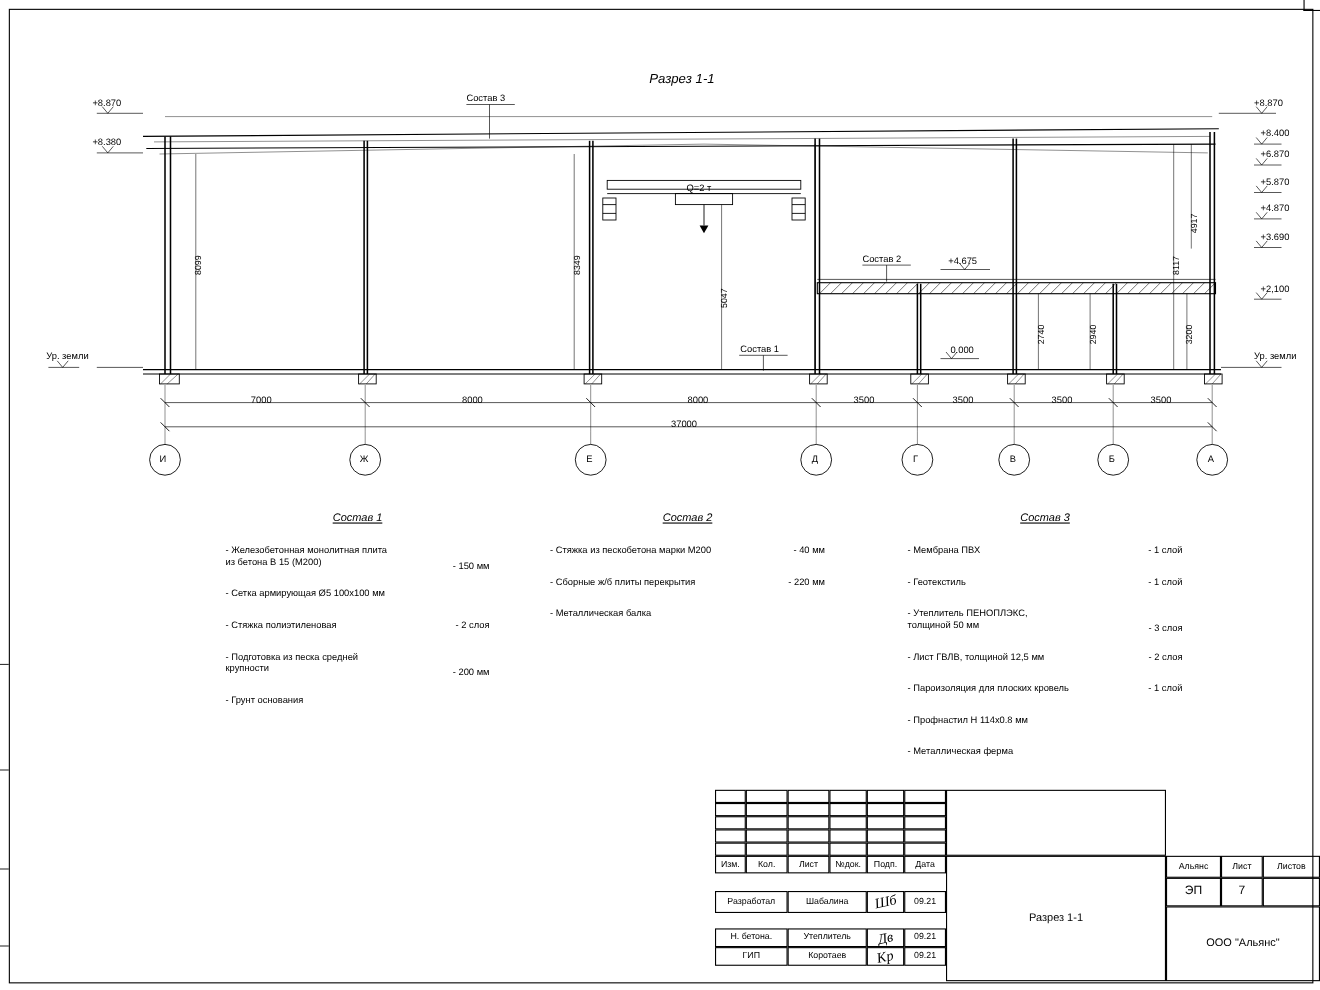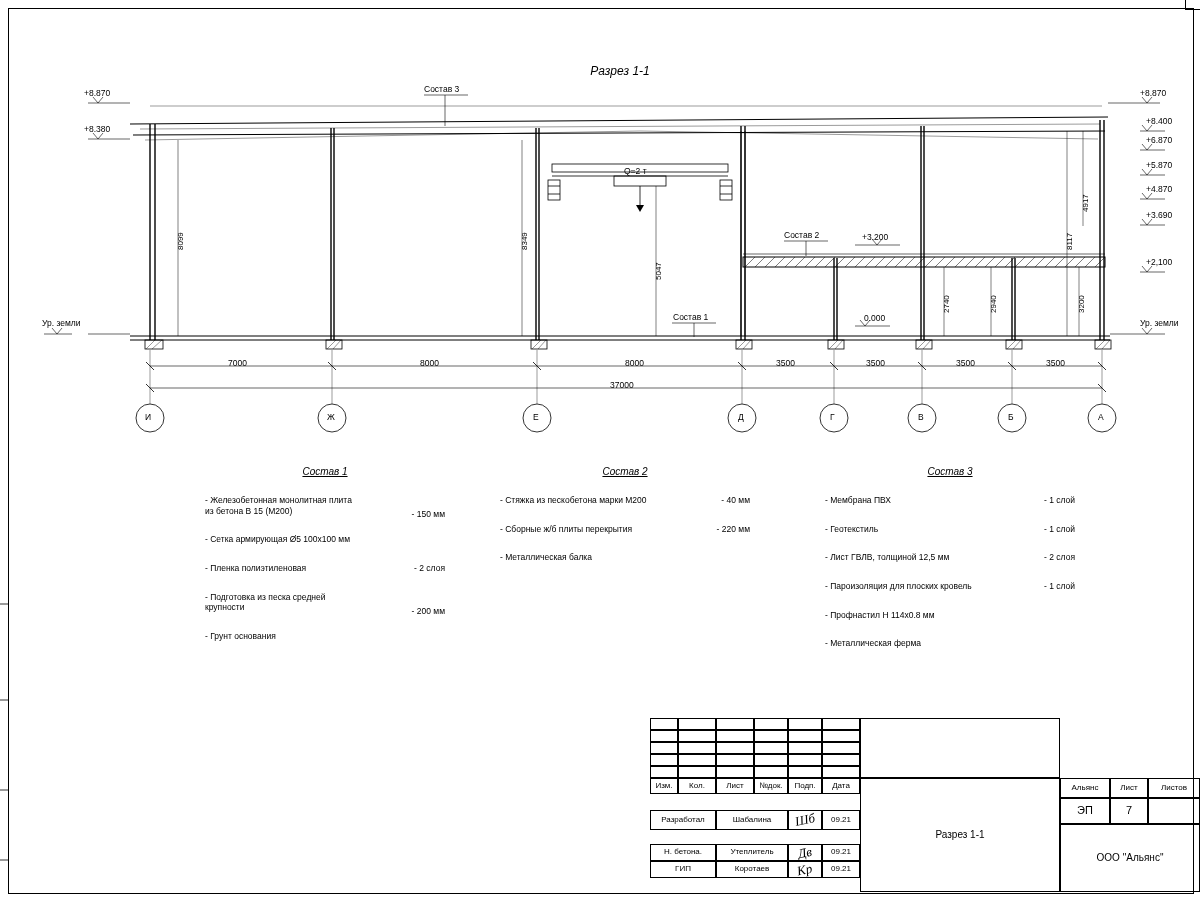--- a/index.html
+++ b/index.html
@@ -384,21 +384,21 @@
 
   <div class="lbl" style="left:1140px; top:88px;">+8.870</div>
   <div class="lbl" style="left:1146px; top:116px;">+8.400</div>
   <div class="lbl" style="left:1146px; top:135px;">+6.870</div>
   <div class="lbl" style="left:1146px; top:160px;">+5.870</div>
   <div class="lbl" style="left:1146px; top:184px;">+4.870</div>
   <div class="lbl" style="left:1146px; top:210px;">+3.690</div>
   <div class="lbl" style="left:1146px; top:257px;">+2,100</div>
   <div class="lbl" style="left:1140px; top:318px;">Ур. земли</div>
 
-  <div class="lbl" style="left:862px; top:232px;">+3.200</div>
+  <div class="lbl" style="left:862px; top:232px;">+4.675</div>
   <div class="lbl" style="left:864px; top:313px;">0.000</div>
 
   <div class="lbl" style="left:424px; top:84px;">Состав 3</div>
   <div class="lbl" style="left:784px; top:230px;">Состав 2</div>
   <div class="lbl" style="left:673px; top:312px;">Состав 1</div>
 
   <div class="lbl" style="left:624px; top:166px;">Q=2 т</div>
 
   <div class="vlbl" style="left:176px; top:250px;">8099</div>
   <div class="vlbl" style="left:520px; top:250px;">8349</div>
@@ -432,21 +432,21 @@
     <div class="comp-row">
       <span class="comp-text" style="white-space:pre-line;">- Железобетонная  монолитная плита
   из бетона В 15 (М200)</span>
       <span class="comp-val" style="top:14px;">- 150 мм</span>
     </div>
     <div class="comp-row">
       <span class="comp-text" style="white-space:pre-line;">- Сетка армирующая Ø5 100х100 мм</span>
       <span class="comp-val"></span>
     </div>
     <div class="comp-row">
-      <span class="comp-text" style="white-space:pre-line;">- Пленка полиэтиленовая</span>
+      <span class="comp-text" style="white-space:pre-line;">- Стяжка полиэтиленовая</span>
       <span class="comp-val">- 2 слоя</span>
     </div>
     <div class="comp-row">
       <span class="comp-text" style="white-space:pre-line;">- Подготовка из песка средней
   крупности</span>
       <span class="comp-val" style="top:14px;">- 200 мм</span>
     </div>
     <div class="comp-row">
       <span class="comp-text" style="white-space:pre-line;">- Грунт основания</span>
       <span class="comp-val"></span>
@@ -471,20 +471,25 @@
 
   <div class="comp-block" style="left:825px; top:466px; width:250px;">
     <div class="comp-title">Состав 3</div>
     <div class="comp-row">
       <span class="comp-text" style="max-width:185px;">- Мембрана ПВХ</span>
       <span class="comp-val">- 1 слой</span>
     </div>
     <div class="comp-row">
       <span class="comp-text" style="max-width:185px;">- Геотекстиль</span>
       <span class="comp-val">- 1 слой</span>
+    </div>
+    <div class="comp-row">
+      <span class="comp-text" style="max-width:185px; white-space:pre-line;">- Утеплитель ПЕНОПЛЭКС,
+  толщиной 50 мм</span>
+      <span class="comp-val" style="top:14px;">- 3 слоя</span>
     </div>
     <div class="comp-row">
       <span class="comp-text" style="max-width:185px;">- Лист ГВЛВ, толщиной 12,5 мм</span>
       <span class="comp-val">- 2 слоя</span>
     </div>
     <div class="comp-row">
       <span class="comp-text" style="max-width:185px;">- Пароизоляция для плоских кровель</span>
       <span class="comp-val">- 1 слой</span>
     </div>
     <div class="comp-row">

